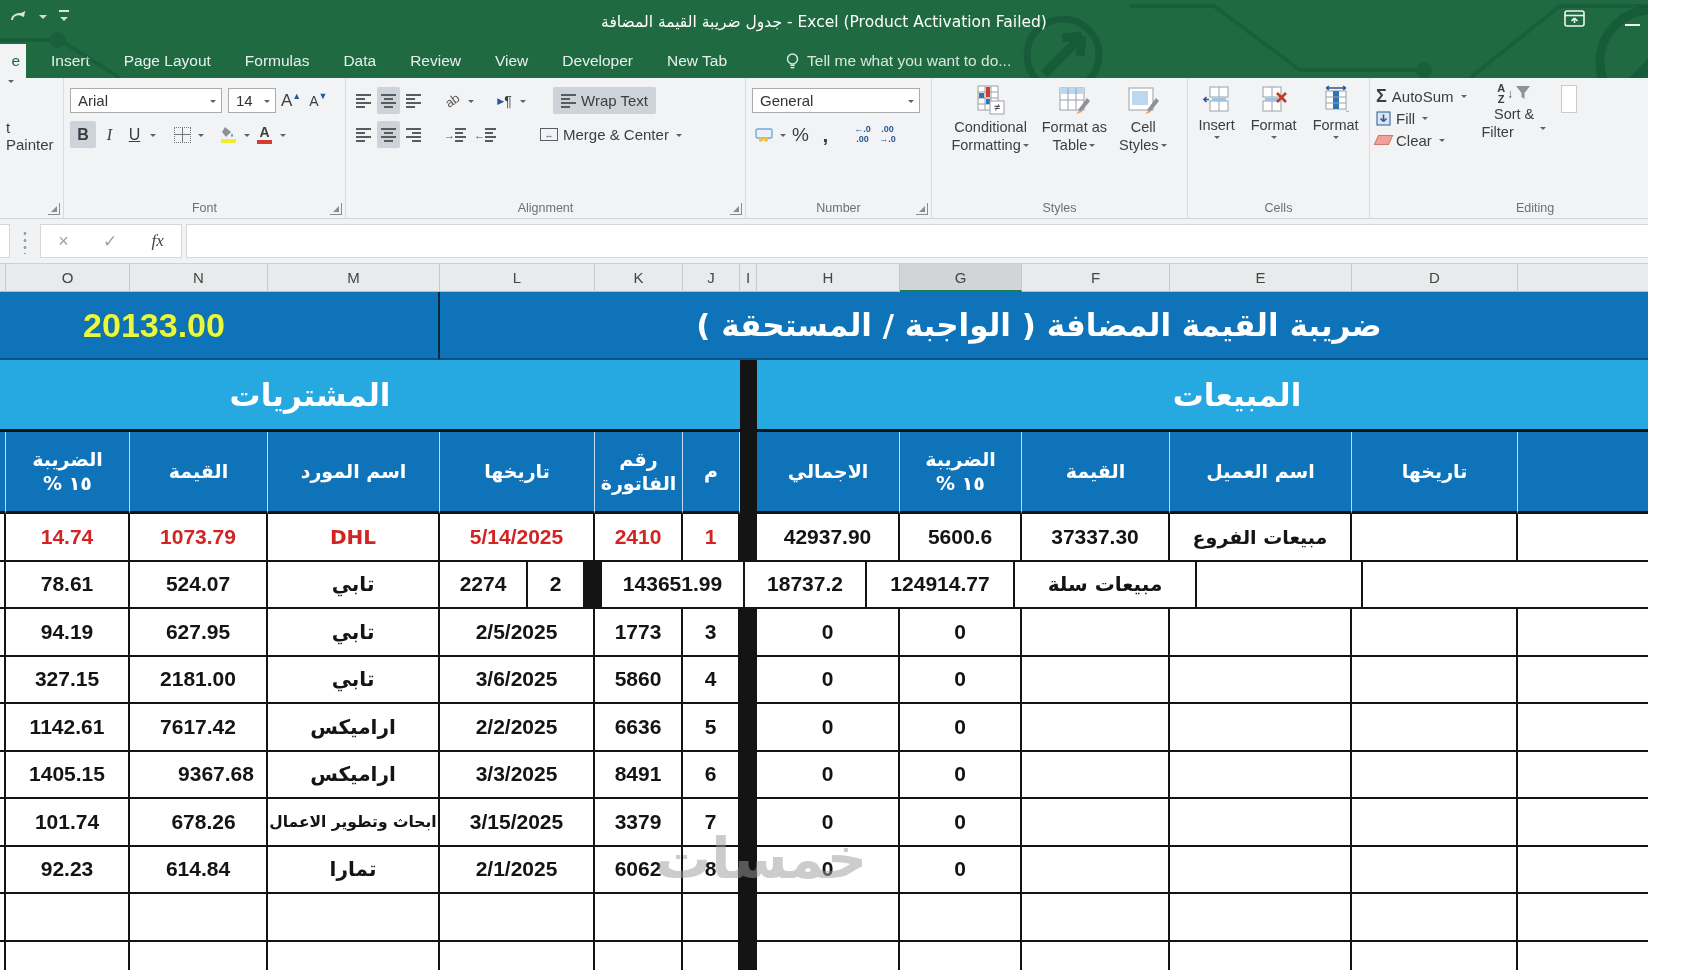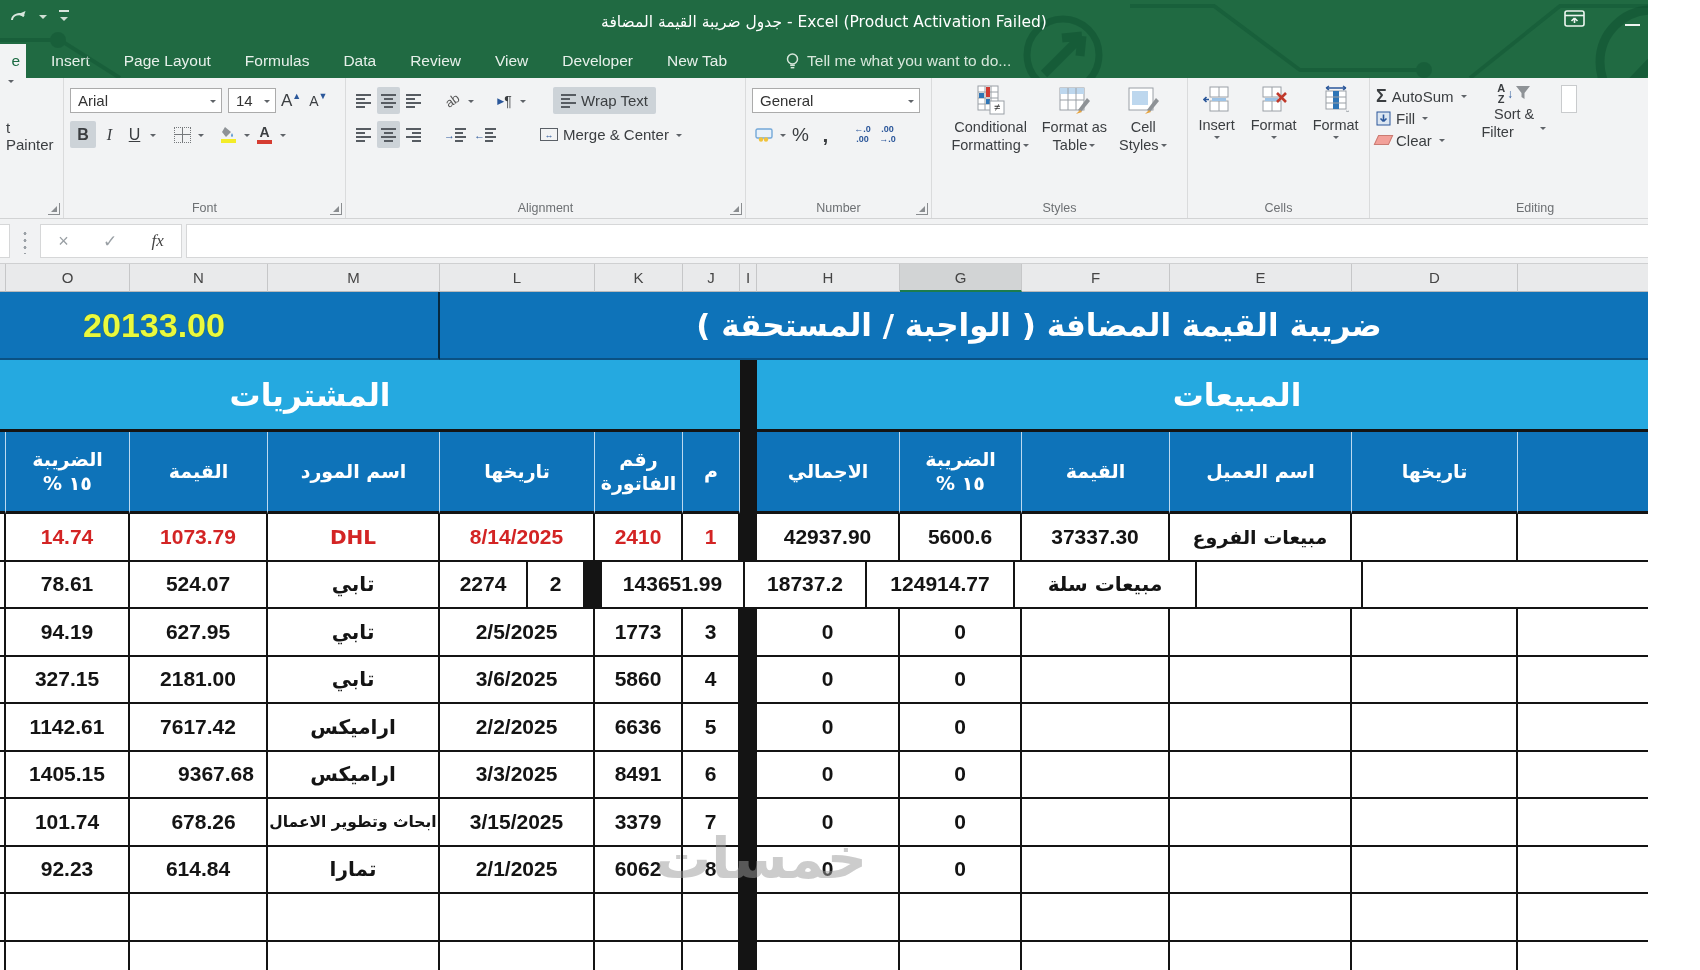--- a/index.html
+++ b/index.html
@@ -489,21 +489,21 @@
           <div class="c hd arfont" style="width: 182px; min-width: 182px;">اسم العميل</div>
           <div class="c hd arfont" style="width: 166px; min-width: 166px;">تاريخها</div>
           <div class="c hd arfont" style="width: 360px; min-width: 360px;">رقم
 الفاتورة</div>
         </div>
         <div class="r" style="height: 47.5px;">
           <div class="c d" style="width: 6px; min-width: 6px;"></div>
           <div class="c d red" style="width: 124px; min-width: 124px;">14.74</div>
           <div class="c d red" style="width: 138px; min-width: 138px;">1073.79</div>
           <div class="c d ar red" style="width: 172px; min-width: 172px;">DHL</div>
-          <div class="c d ltr red" style="width: 155px; min-width: 155px;">8/14/2025</div>
+          <div class="c d ltr red" style="width: 155px; min-width: 155px;">5/14/2025</div>
           <div class="c d red" style="width: 88px; min-width: 88px;">2410</div>
           <div class="c d red" style="width: 57px; min-width: 57px;">1</div>
           <div class="c blk" style="width: 17px; min-width: 17px;"></div>
           <div class="c d" style="width: 143px; min-width: 143px;">42937.90</div>
           <div class="c d" style="width: 122px; min-width: 122px;">5600.6</div>
           <div class="c d" style="width: 148px; min-width: 148px;">37337.30</div>
           <div class="c d ar sm2" style="width: 182px; min-width: 182px;">مبيعات الفروع</div>
           <div class="c d" style="width: 166px; min-width: 166px;"></div>
           <div class="c d" style="width: 360px; min-width: 360px;"></div>
         </div>

